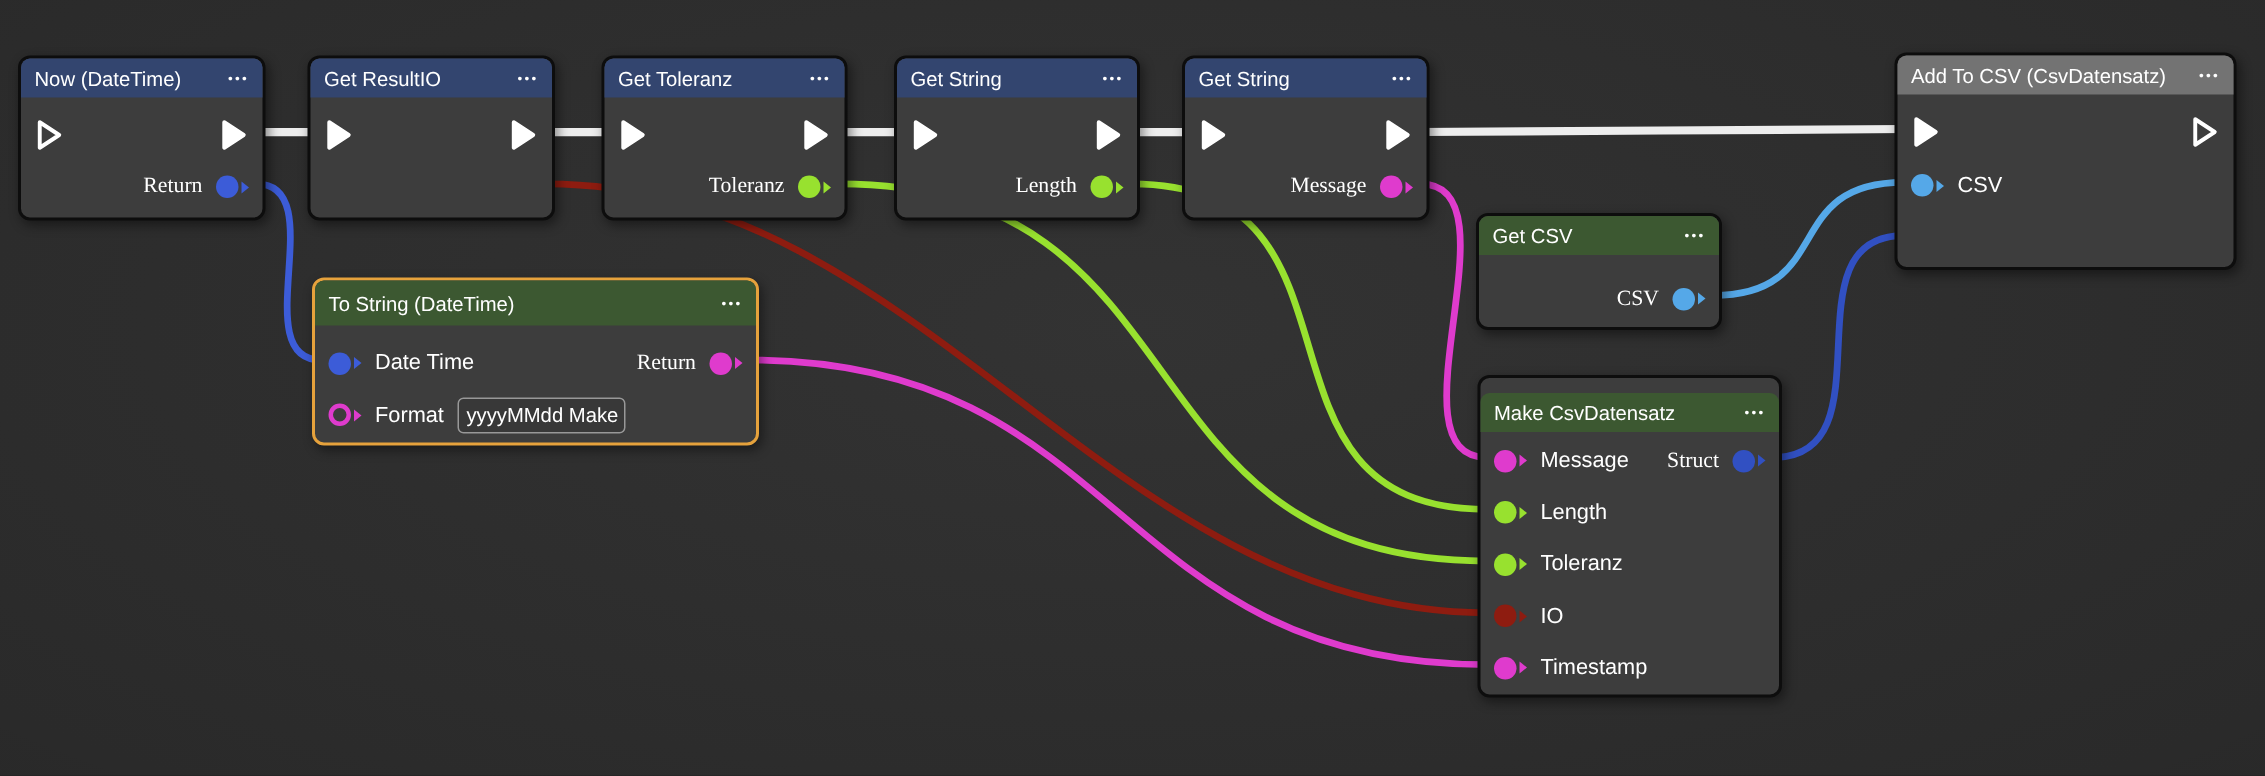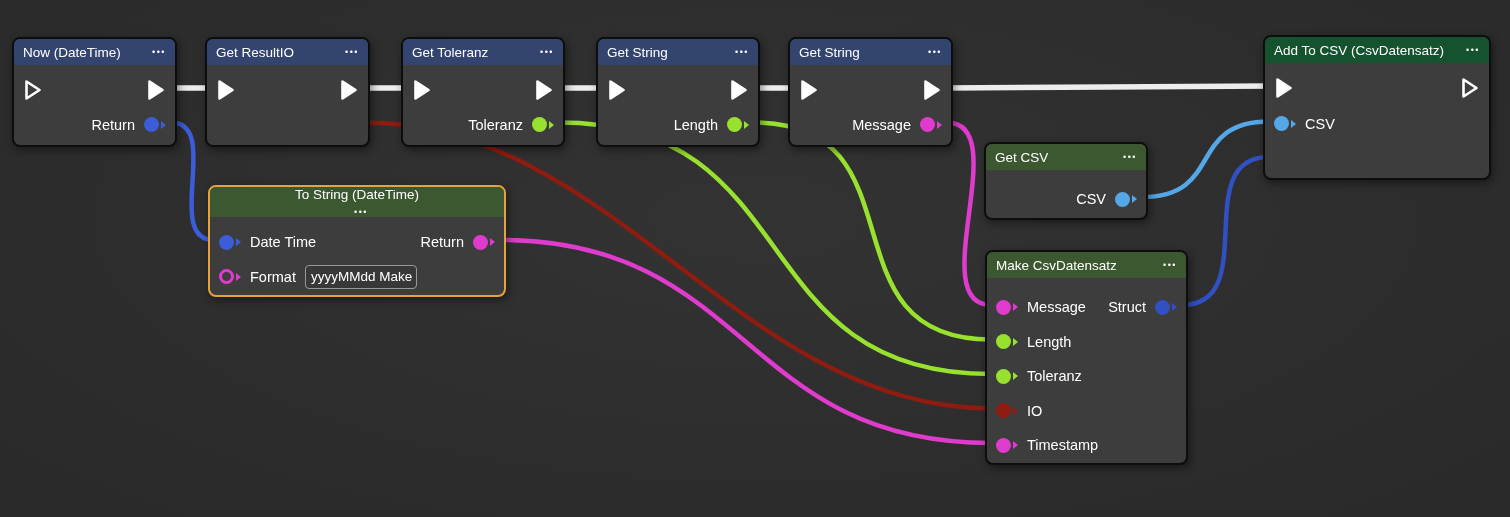--- a/index.html
+++ b/index.html
@@ -30,21 +30,21 @@
     display:flex;align-items:center;
   }
   .grp{display:flex;align-items:center;}
   .grp.right{margin-left:auto;}
   .pinwrap{display:flex;align-items:center;}
   .pin{width:15px;height:15px;border-radius:50%;box-sizing:border-box;cursor:crosshair;}
   .pin.hollow{background:transparent !important;border:3px solid;}
   .arrow{width:0;height:0;border-top:4px solid transparent;border-bottom:4px solid transparent;border-left:5px solid;margin-left:2px;}
   .lbl{color:#fff;font-size:14.5px;white-space:nowrap;}
   .grp.left .lbl{margin-left:9px;}
-  .grp.right .lbl{margin-right:9px;}
+  .grp.right .lbl{margin-right:9px;font-family:Liberation Serif, serif;}
   .exec-pin{position:absolute;width:18px;height:22px;cursor:crosshair;}
   .exec-pin.in{left:10px;}
   .exec-pin.out{right:10px;}
   .field{
     margin-left:9px;width:100px;height:22px;line-height:22px;
     background:#383838;border:1px solid #989898;border-radius:4px;
     color:#fff;font-size:13.5px;padding:0 5px;
     overflow:hidden;white-space:nowrap;cursor:text;
   }
 </style>
@@ -158,42 +158,42 @@
           <span class="grp right">
             <span class="lbl">Message</span>
             <span class="pinwrap">
               <span class="pin" style="background: rgb(223, 59, 205);"></span>
               <span class="arrow" style="border-left-color: rgb(223, 59, 205);"></span>
             </span>
           </span>
         </div>
       </div>
       <div class="node" style="left: 1263px; top: 35px; width: 228px; height: 145px; background: rgb(61, 61, 61);">
-        <div class="nhead" style="height: 26px; background: #14532d;">
+        <div class="nhead" style="height: 26px; background: #737373;">
           <span class="title">Add To CSV (CsvDatensatz)</span>
           <span class="menu">•••</span>
         </div>
         <span class="exec-pin in" style="top: 40px;"><svg width="18" height="22" viewBox="0 0 18 22">
             <path d="M2.5 2.5 L15.5 11 L2.5 19.5 Z" stroke="#fff" stroke-width="2.6" stroke-linejoin="round" fill="#fff"></path>
           </svg></span>
         <span class="exec-pin out" style="top: 40px;"><svg width="18" height="22" viewBox="0 0 18 22">
             <path d="M2.5 2.5 L15.5 11 L2.5 19.5 Z" stroke="#fff" stroke-width="2.6" stroke-linejoin="round" fill="none"></path>
           </svg></span>
         <div class="row" style="top: 73.5px;">
           <span class="grp left">
             <span class="pinwrap">
               <span class="pin" style="background: rgb(85, 168, 232);"></span>
               <span class="arrow" style="border-left-color: rgb(85, 168, 232);"></span>
             </span>
             <span class="lbl">CSV</span>
           </span>
         </div>
       </div>
       <div class="node selected" style="left: 208px; top: 185px; width: 298px; height: 112px; background: rgb(61, 61, 61);">
-        <div class="nhead" style="height: 30px; background: rgb(60, 88, 49); flex-direction: column;">
+        <div class="nhead" style="height: 30px; background: rgb(60, 88, 49);">
           <span class="title">To String (DateTime)</span>
           <span class="menu">•••</span>
         </div>
         <div class="row" style="top: 42px;">
           <span class="grp left">
             <span class="pinwrap">
               <span class="pin" style="background: rgb(60, 92, 216);"></span>
               <span class="arrow" style="border-left-color: rgb(60, 92, 216);"></span>
             </span>
             <span class="lbl">Date Time</span>
@@ -226,21 +226,21 @@
           <span class="grp right">
             <span class="lbl">CSV</span>
             <span class="pinwrap">
               <span class="pin" style="background: rgb(85, 168, 232);"></span>
               <span class="arrow" style="border-left-color: rgb(85, 168, 232);"></span>
             </span>
           </span>
         </div>
       </div>
       <div class="node" style="left: 985px; top: 250px; width: 203px; height: 215px; background: rgb(61, 61, 61);">
-        <div class="nhead" style="height: 26px; background: rgb(60, 88, 49);">
+        <div class="nhead" style="height: 26px; background: rgb(60, 88, 49); margin-top: 10px;">
           <span class="title">Make CsvDatensatz</span>
           <span class="menu">•••</span>
         </div>
         <div class="row" style="top: 42px;">
           <span class="grp left">
             <span class="pinwrap">
               <span class="pin" style="background: rgb(223, 59, 205);"></span>
               <span class="arrow" style="border-left-color: rgb(223, 59, 205);"></span>
             </span>
             <span class="lbl">Message</span>

